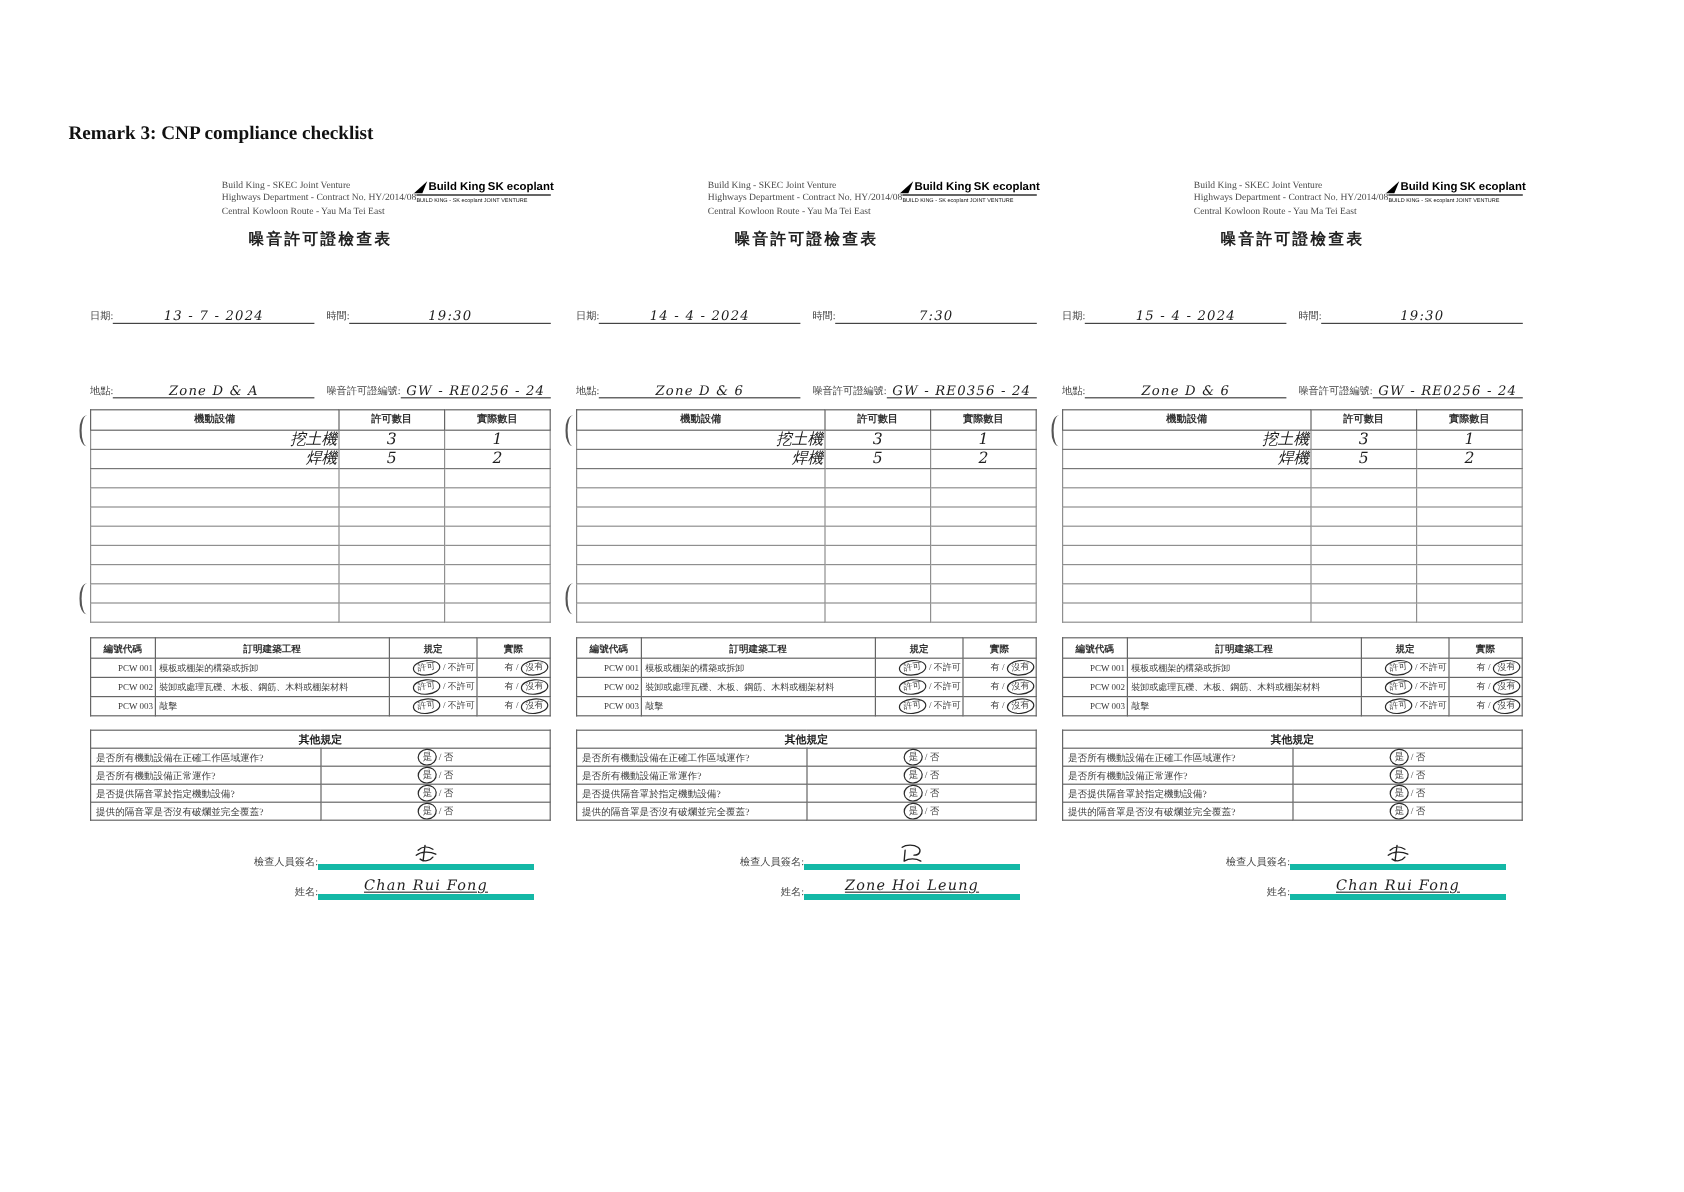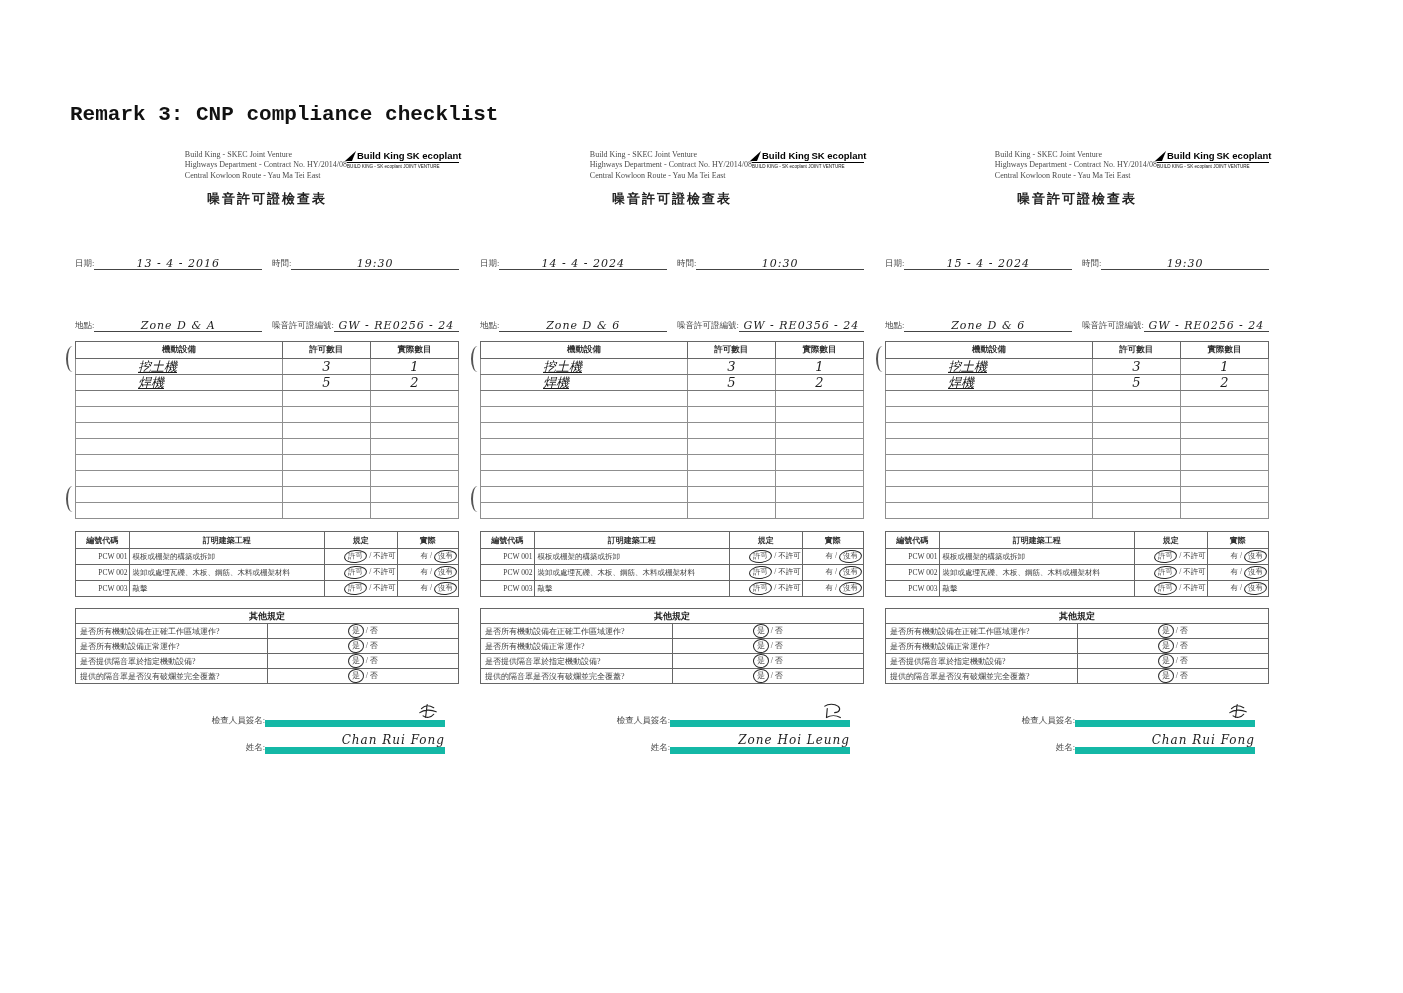--- a/index.html
+++ b/index.html
@@ -1,22 +1,22 @@
 <!DOCTYPE html>
 <html><head>
 <meta charset="utf-8">
 <style>
   html,body{margin:0;padding:0;}
   body{
     width:1403px;height:993px;overflow:hidden;position:relative;
     background:#ffffff;font-family:"Liberation Serif",serif;color:#333;
   }
   .page-heading{
-    position:absolute;left:70px;top:103px;margin:0;
-    font-family:Liberation Mono, monospace;font-weight:bold;font-size:21px;color:#111;
+    position:absolute;left:57px;top:103px;margin:0;
+    font-family:Liberation Serif, serif;font-weight:bold;font-size:16px;color:#111;
   }
   .forms-row{position:absolute;left:75px;top:150px;display:flex;gap:21px;}
   .form{width:384px;position:relative;color:#3a3a3a;}
 
   
   .curl{position:absolute;left:-9px;width:11px;height:26px;
     border-left:2px solid #555;border-radius:50%;}
   .curl-a{top:196px;} .curl-b{top:336px;}
   .form:nth-child(3) .curl-b{display:none;}
 
@@ -41,21 +41,21 @@
   .fline{flex:1;border-bottom:1px solid #444;text-align:center;min-height:12px;}
   .hand{font-family:"DejaVu Serif",serif;font-style:italic;color:#1d1d1d;}
   .fline .hand{font-size:11px;position:relative;top:1px;letter-spacing:1px;}
 
   
   table{border-collapse:collapse;width:100%;table-layout:fixed;}
   .equip{margin-top:9px;border:1.5px solid #444;}
   .equip th{border:1px solid #666;font-size:8.5px;font-weight:bold;color:#333;height:14px;}
   .equip td{border:1px solid #8f8f8f;height:13px;text-align:center;}
   .equip .c-name{width:54%;} .equip .c-num{width:23%;}
-  .equip td.lname{text-align:left;padding-left:62px;text-decoration:underline;}
+  .equip td.lname{text-align:right;padding-left:62px;}
   .equip td .hand,.equip td.hand{font-size:13px;line-height:1;}
   .equip tr.filled td{border-bottom-color:#777;}
 
   .pcw{margin-top:12px;border:1.5px solid #444;}
   .pcw th{border:1px solid #666;font-size:8px;font-weight:bold;height:14px;color:#333;}
   .pcw td{border:1px solid #666;font-size:7.5px;height:15px;padding:0 3px;color:#3c3c3c;}
   .pcw .c-code{width:14%;} .pcw .c-desc{width:51%;} .pcw .c-rule{width:19%;} .pcw .c-act{width:16%;}
   .pcw td.code,.pcw td.rule,.pcw td.act{text-align:right;padding:0 1px;}
 
   .circled{display:inline-block;border:1.4px solid #2a2a2a;border-radius:50%;
@@ -64,21 +64,21 @@
 
   .other{margin-top:11px;border:1.5px solid #444;}
   .other td{border:1px solid #666;font-size:8px;height:14px;padding:0 4px;color:#3c3c3c;}
   .other .title-cell{text-align:center;font-weight:bold;font-size:9px;color:#222;}
   .other .a{width:17%;text-align:center;padding:0 1px;}
 
   
   .sigblock{margin:18px 0 0 118px;width:252px;font-size:8.5px;}
   .sigrow{display:flex;align-items:flex-end;margin-top:6px;}
   .siglabel{width:72px;text-align:right;white-space:nowrap;color:#444;}
-  .sigline{flex:1;border-bottom:7px solid #14b8a6;text-align:right;min-height:13px;}
+  .sigline{flex:1;border-bottom:5px solid #14b8a6;text-align:center;min-height:13px;text-decoration:underline;}
   .scribble{display:inline-block;vertical-align:bottom;}
   .cursive{font-size:12px;letter-spacing:1px;}
 </style>
 </head>
 <body>
 
 <h1 class="page-heading">Remark 3: CNP compliance checklist</h1>
 
 <div class="forms-row">
 
@@ -97,21 +97,21 @@
           <span>Build King</span>
           <span>SK ecoplant</span>
         </div>
         <div class="logo-sub">BUILD KING - SK ecoplant JOINT VENTURE</div>
       </div>
     </header>
     <h2 class="form-title">噪音許可證檢查表</h2>
     <div class="fieldrow">
       <div class="field">
         <span class="flabel">日期:</span>
-        <span class="fline"><span class="hand">13 - 4 - 2016</span></span>
+        <span class="fline"><span class="hand">13 - 7 - 2024</span></span>
       </div>
       <div class="field">
         <span class="flabel">時間:</span>
         <span class="fline"><span class="hand">19:30</span></span>
       </div>
     </div>
     <div class="fieldrow">
       <div class="field">
         <span class="flabel">地點:</span>
         <span class="fline"><span class="hand">Zone D &amp; A</span></span>
@@ -283,21 +283,21 @@
       </div>
     </header>
     <h2 class="form-title">噪音許可證檢查表</h2>
     <div class="fieldrow">
       <div class="field">
         <span class="flabel">日期:</span>
         <span class="fline"><span class="hand">14 - 4 - 2024</span></span>
       </div>
       <div class="field">
         <span class="flabel">時間:</span>
-        <span class="fline"><span class="hand">10:30</span></span>
+        <span class="fline"><span class="hand">7:30</span></span>
       </div>
     </div>
     <div class="fieldrow">
       <div class="field">
         <span class="flabel">地點:</span>
         <span class="fline"><span class="hand">Zone D &amp; 6</span></span>
       </div>
       <div class="field">
         <span class="flabel">噪音許可證編號:</span>
         <span class="fline"><span class="hand">GW - RE0356 - 24</span></span>

